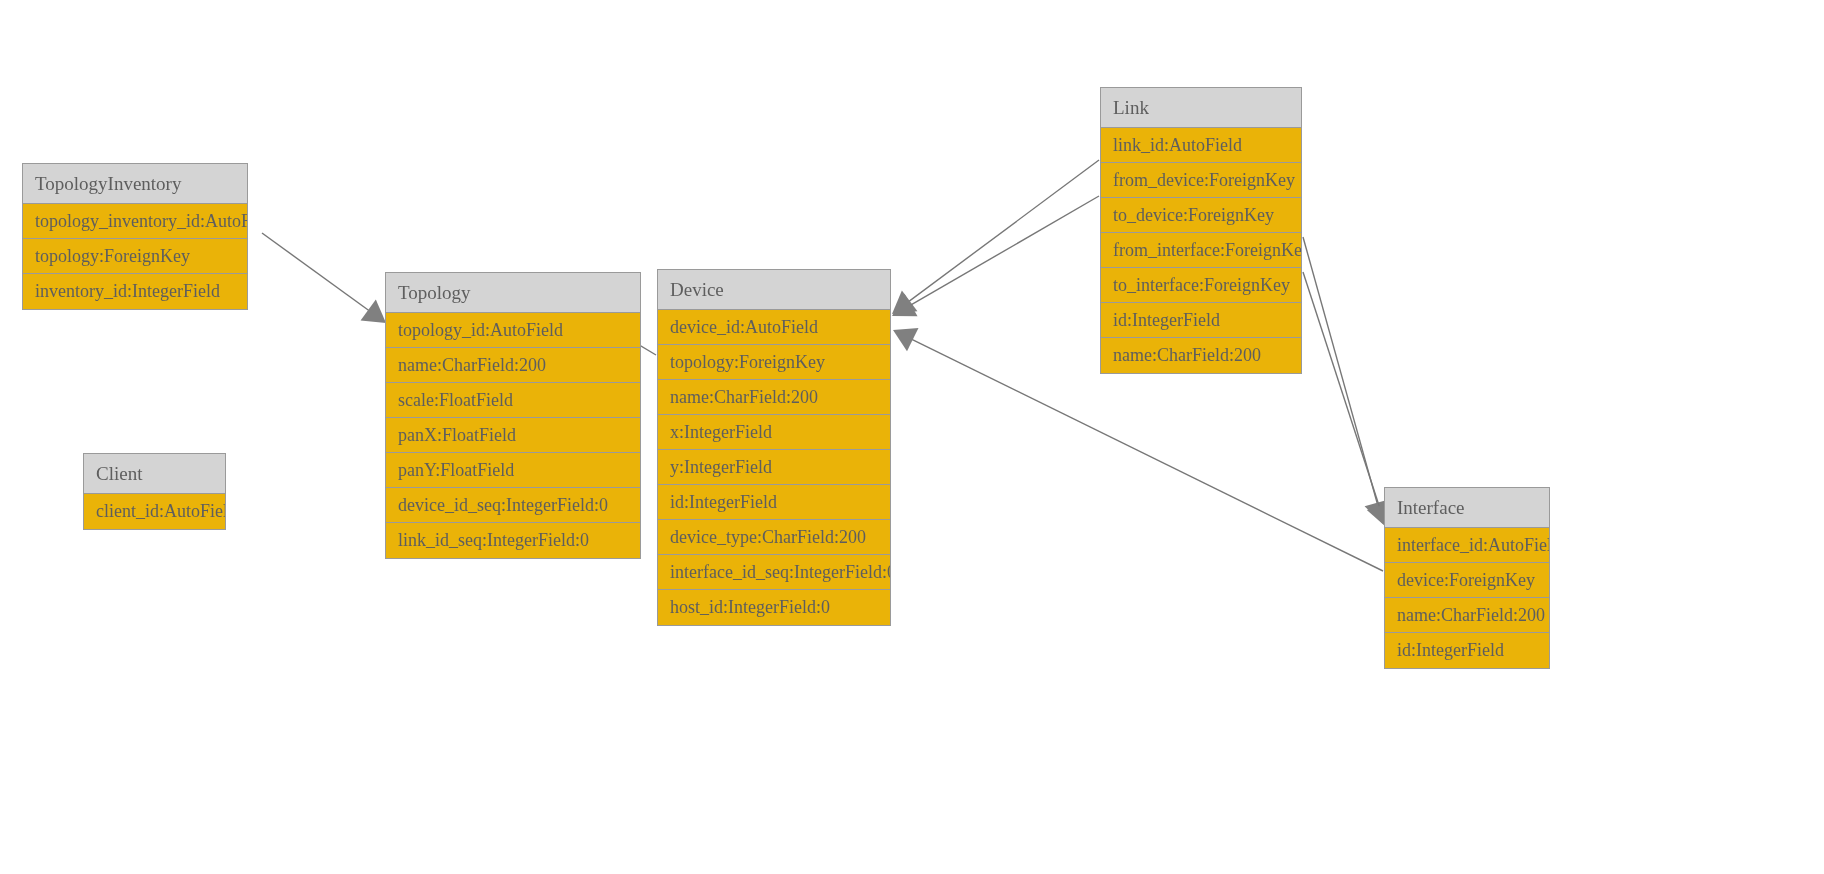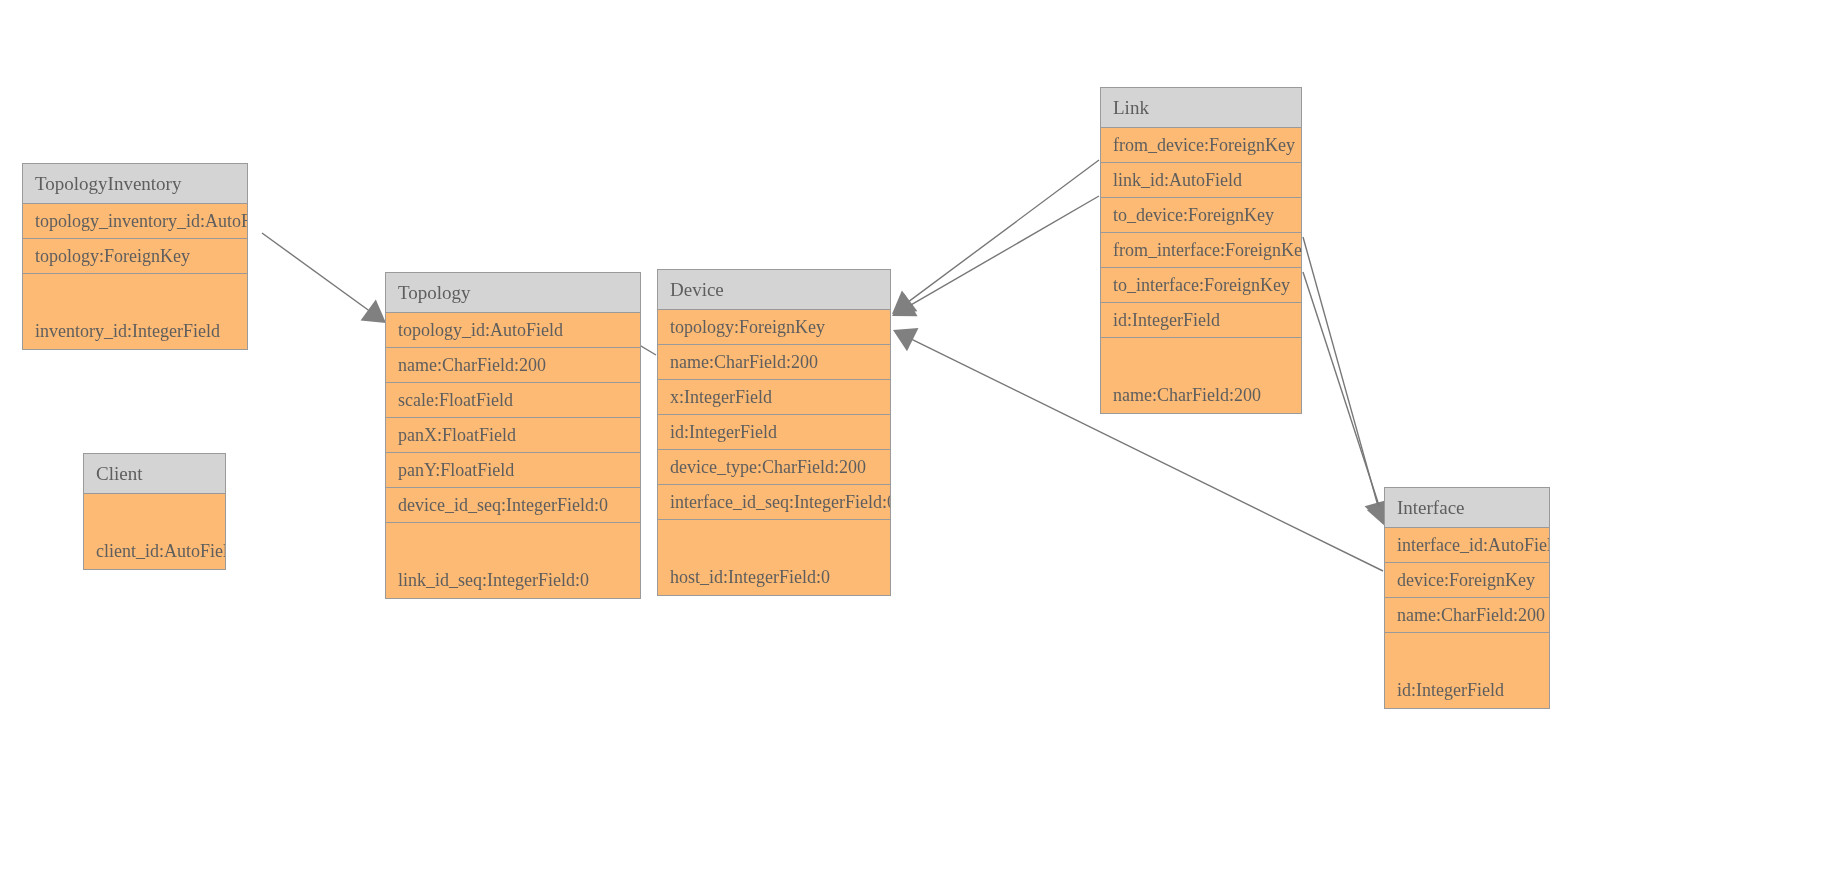--- a/index.html
+++ b/index.html
@@ -21,21 +21,21 @@
     left: 0;
     top: 0;
     width: 1824px;
     height: 874px;
     pointer-events: none;
   }
   .entity {
     position: absolute;
     box-sizing: border-box;
     border: 1px solid #9a9a9a;
-    background: #fdba74;
+    background: #eab308;
     z-index: 2;
   }
   .entity-header {
     box-sizing: border-box;
     background: #d4d4d4;
     border-bottom: 1px solid #9a9a9a;
     height: 40px;
     line-height: 40px;
     padding: 0 0 0 12px;
     font-size: 19px;
@@ -52,21 +52,20 @@
     line-height: 35px;
     padding: 0 8px 0 12px;
     font-size: 18px;
     color: #5e5e5e;
     border-bottom: 1px solid #9a9a9a;
     white-space: nowrap;
     overflow: hidden;
   }
   .entity-field:last-child {
     border-bottom: none;
-    margin-top: 40px;
   }
 </style>
 </head>
 <body>
 
 <div id="canvas">
 
   <svg id="edge-layer" width="1824" height="874" viewBox="0 0 1824 874">
       <g>
         <line x1="262" y1="233" x2="372.64654709901066" y2="313.30797773315294" stroke="#777777" stroke-width="1.4"></line>
@@ -121,34 +120,36 @@
           <div class="entity-field">scale:FloatField</div>
           <div class="entity-field">panX:FloatField</div>
           <div class="entity-field">panY:FloatField</div>
           <div class="entity-field">device_id_seq:IntegerField:0</div>
           <div class="entity-field">link_id_seq:IntegerField:0</div>
         </div>
       </div>
       <div class="entity" style="left: 657px; top: 269px; width: 234px;">
         <div class="entity-header">Device</div>
         <div class="entity-fields">
+          <div class="entity-field">device_id:AutoField</div>
           <div class="entity-field">topology:ForeignKey</div>
           <div class="entity-field">name:CharField:200</div>
           <div class="entity-field">x:IntegerField</div>
+          <div class="entity-field">y:IntegerField</div>
           <div class="entity-field">id:IntegerField</div>
           <div class="entity-field">device_type:CharField:200</div>
           <div class="entity-field">interface_id_seq:IntegerField:0</div>
           <div class="entity-field">host_id:IntegerField:0</div>
         </div>
       </div>
       <div class="entity" style="left: 1100px; top: 87px; width: 202px;">
         <div class="entity-header">Link</div>
         <div class="entity-fields">
+          <div class="entity-field">link_id:AutoField</div>
           <div class="entity-field">from_device:ForeignKey</div>
-          <div class="entity-field">link_id:AutoField</div>
           <div class="entity-field">to_device:ForeignKey</div>
           <div class="entity-field">from_interface:ForeignKey</div>
           <div class="entity-field">to_interface:ForeignKey</div>
           <div class="entity-field">id:IntegerField</div>
           <div class="entity-field">name:CharField:200</div>
         </div>
       </div>
       <div class="entity" style="left: 1384px; top: 487px; width: 166px;">
         <div class="entity-header">Interface</div>
         <div class="entity-fields">

